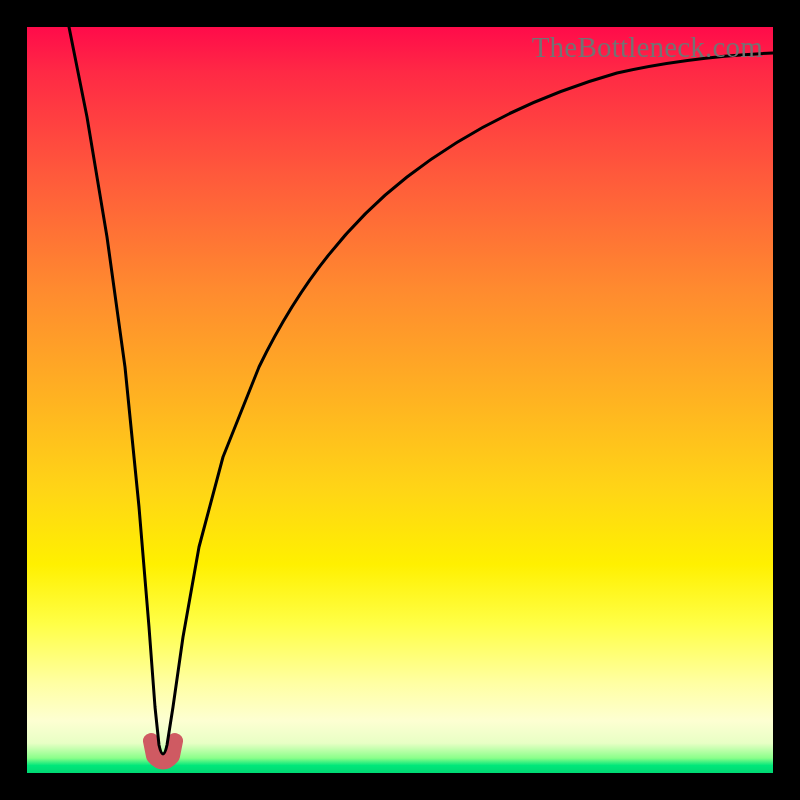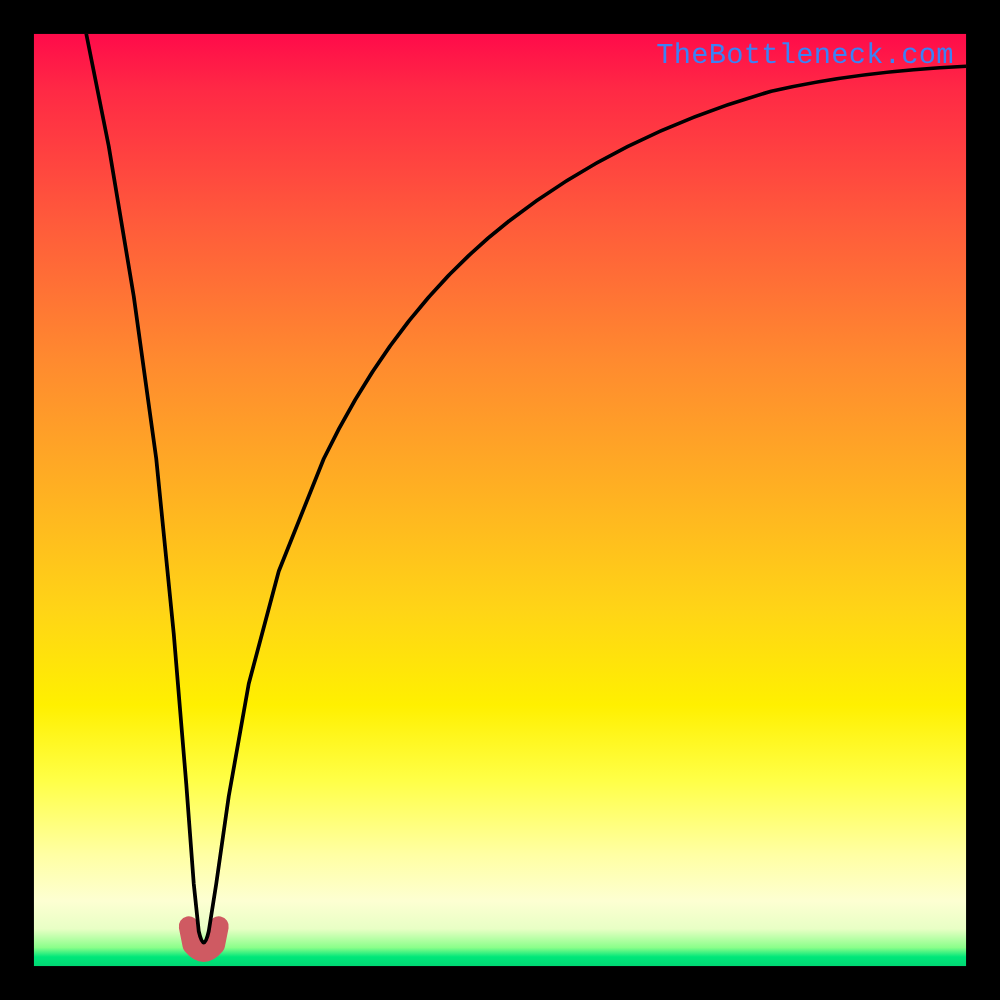--- a/index.html
+++ b/index.html
@@ -34,23 +34,23 @@
       #fdffd2 93%,
       #e8ffc5 96%,
       #8aff8a 98%,
       #00e77a 99%,
       #00d873 100%
     );
   }
   .watermark {
     position: absolute;
     top: 4px; right: 10px;
-    font-family: Liberation Mono, monospace;
-    font-size: 23px;
-    color: #3b82f6;
+    font-family: Liberation Serif, serif;
+    font-size: 29px;
+    color: #737373;
     letter-spacing: 0.2px;
     user-select: none;
   }
   svg.curves {
     position: absolute;
     left: 0; top: 0;
     width: 746px; height: 746px;
   }
   .curve {
     fill: none;

